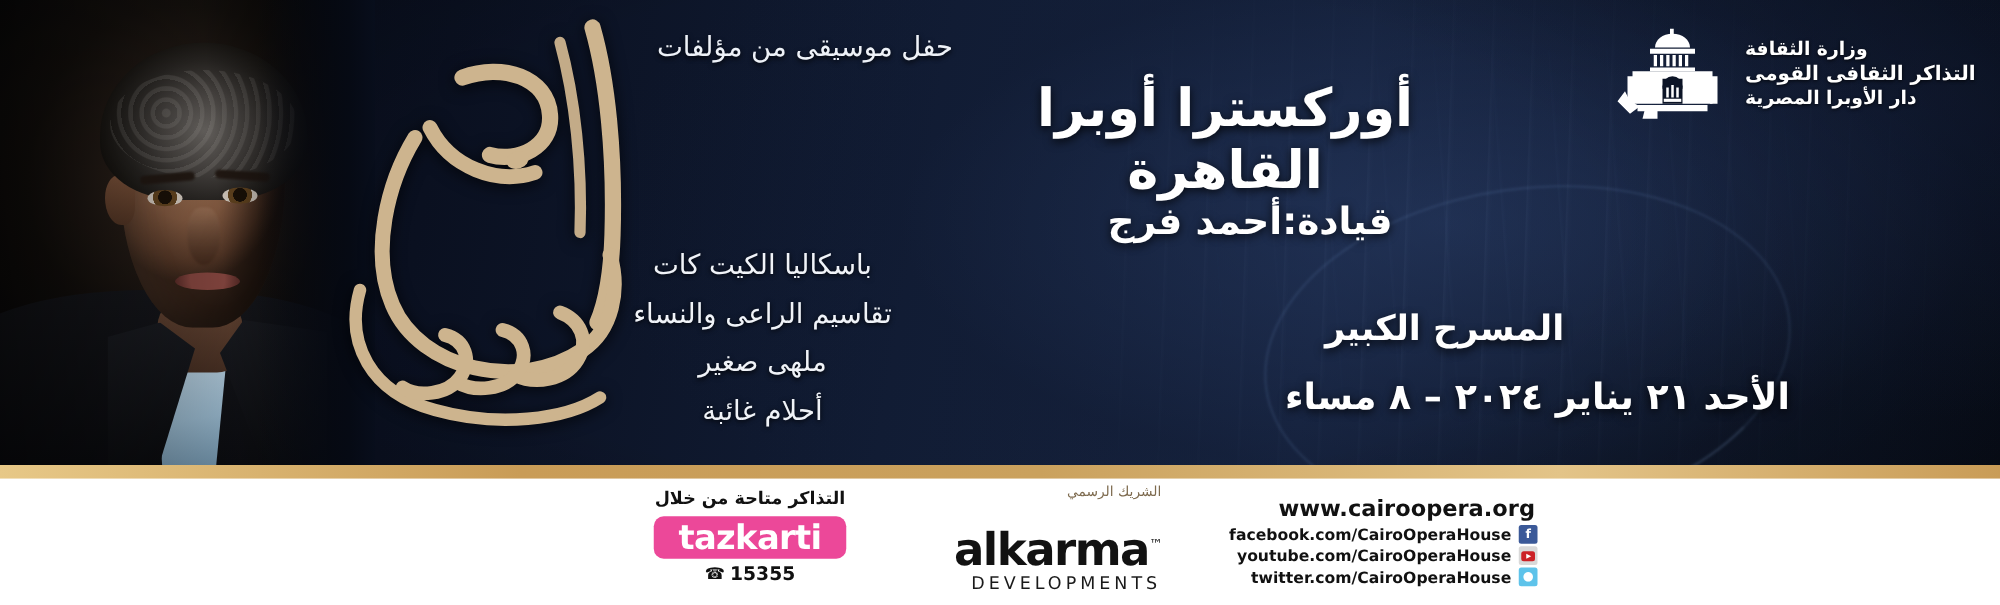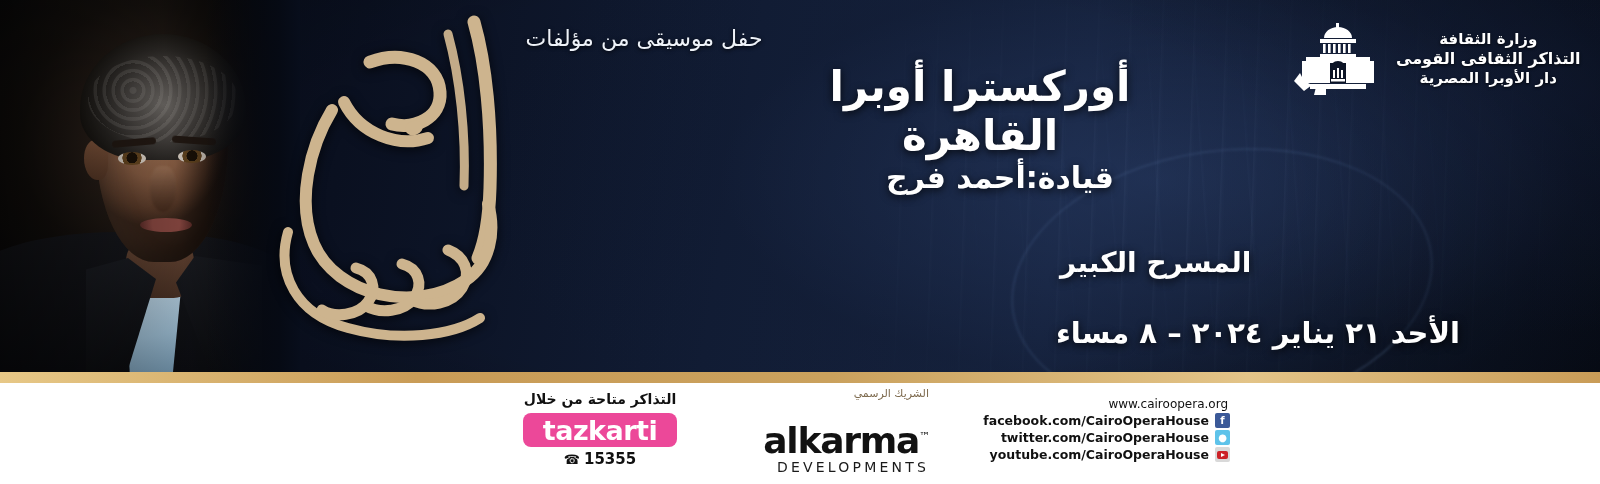--- a/index.html
+++ b/index.html
@@ -113,29 +113,29 @@
 
   .orch{position:absolute;left:760px;top:62px;width:440px;text-align:center;
       color:#ffffff;font-size:42px;font-weight:700;letter-spacing:0px;
       text-shadow:0 2px 8px rgba(0,0,0,.8);}
   .cond{position:absolute;left:790px;top:160px;width:420px;text-align:center;
       color:#ffffff;font-size:30px;font-weight:700;
       text-shadow:0 2px 8px rgba(0,0,0,.8);}
   .venue{position:absolute;left:1060px;top:246px;width:400px;text-align:left;
       color:#ffffff;font-size:28px;font-weight:700;
       text-shadow:0 2px 8px rgba(0,0,0,.85);}
-  .dateline{position:absolute;left:1000px;top:300px;width:460px;
+  .dateline{position:absolute;left:1000px;top:300px;width:460px;text-align:center;
       color:#ffffff;font-size:29px;font-weight:700;
-      text-shadow:0 2px 8px rgba(0,0,0,.85);margin-top:16px;}
+      text-shadow:0 2px 8px rgba(0,0,0,.85);}
 
   
   .operalogo{position:absolute;left:1292px;top:18px;width:290px;height:82px;
       display:flex;align-items:center;gap:12px;}
   .operalogo .mark{width:92px;height:76px;flex:0 0 92px;}
-  .operalogo .words{color:#fff;text-align:center;line-height:1.28;
+  .operalogo .words{color:#fff;text-align:left;line-height:1.28;
       text-shadow:0 1px 3px rgba(0,0,0,.8);}
   .operalogo .w1{font-size:15px;font-weight:700;}
   .operalogo .w2{font-size:16px;font-weight:700;}
   .operalogo .w3{font-size:15px;font-weight:700;}
 
   
   .goldbar{position:absolute;left:0;top:372px;width:1600px;height:11px;
       background:linear-gradient(90deg,#e7c887 0%,#c99c57 26%,#caa15d 52%,#e3c488 78%,#c99c57 100%);}
 
   
@@ -151,21 +151,21 @@
   .taz-phone .ph{font-size:13px;}
 
   .karma{position:absolute;left:709px;top:4px;width:220px;text-align:right;}
   .karma-cap{font-size:11px;color:#7d6a4e;direction:rtl;letter-spacing:.5px;}
   .karma-name{margin-top:20px;font-size:36px;font-weight:700;color:#121212;
       letter-spacing:-1.2px;position:relative;display:inline-block;}
   .karma-name sup{font-size:11px;vertical-align:super;font-weight:400;}
   .karma-sub{margin-top:-2px;font-size:14px;letter-spacing:3.2px;color:#1a1a1a;font-weight:500;}
 
   .social{position:absolute;left:1000px;top:14px;width:230px;}
-  .soc-web{text-align:right;font-size:12px;font-weight:400;color:#111;padding-right:2px;}
+  .soc-web{text-align:right;font-size:18px;font-weight:700;color:#111;padding-right:2px;}
   .soc-row{display:flex;align-items:center;justify-content:flex-end;gap:6px;margin-top:2px;}
   .soc-row .txt{font-size:12.5px;font-weight:700;color:#111;}
   .ico{width:15px;height:15px;border-radius:2px;flex:0 0 15px;
        display:flex;align-items:center;justify-content:center;color:#fff;font-size:10px;font-weight:700;}
   .ico-fb{background:#3b5998;}
   .ico-tw{background:#5ec3ea;}
   .ico-yt{background:#d9d9d9;}
   .ico-yt i{display:block;width:11px;height:8px;background:#cc2127;border-radius:2px;
        position:relative;}
   .ico-yt i:after{content:"";position:absolute;left:4px;top:2px;border-left:4px solid #fff;
@@ -223,20 +223,26 @@
           <path d="M150 258 C166 262 172 278 162 292 C152 306 128 308 114 300" stroke-width="11"></path>
           <path d="M104 262 C120 266 126 282 116 296 C106 310 82 312 70 304" stroke-width="11"></path>
 
         </g>
         <ellipse cx="162" cy="122" rx="9" ry="7" fill="#cdb48e" transform="rotate(-18 162 122)"></ellipse>
       </svg>
     </div>
 
     <div class="tagline rtl">حفل موسيقى من مؤلفات</div>
 
+    <div class="program rtl">
+      <div class="ln">باسكاليا الكيت كات</div>
+      <div class="ln">تقاسيم الراعى والنساء</div>
+      <div class="ln">ملهى صغير</div>
+      <div class="ln">أحلام غائبة</div>
+    </div>
 
     <div class="orch rtl">أوركسترا أوبرا القاهرة</div>
     <div class="cond rtl">قيادة:أحمد فرج</div>
     <div class="venue rtl">المسرح الكبير</div>
     <div class="dateline rtl">الأحد ٢١ يناير ٢٠٢٤ – ٨ مساء</div>
 
     <div class="operalogo">
       <div class="mark">
         <svg viewBox="0 0 92 76" xmlns="http://www.w3.org/2000/svg" aria-hidden="true">
           <g fill="#ffffff">
@@ -309,25 +315,25 @@
 
     <div class="social">
       <div class="soc-web-row">
         <div class="soc-web">www.cairoopera.org</div>
       </div>
       <div class="soc-row">
         <span class="txt">facebook.com/CairoOperaHouse</span>
         <span class="ico ico-fb">f</span>
       </div>
       <div class="soc-row">
-        <span class="txt">twitter.com/CairoOperaHouse</span>
-        <span class="ico ico-tw">●</span>
-      </div>
-      <div class="soc-row">
         <span class="txt">youtube.com/CairoOperaHouse</span>
         <span class="ico ico-yt">
             <i></i>
           </span>
       </div>
+      <div class="soc-row">
+        <span class="txt">twitter.com/CairoOperaHouse</span>
+        <span class="ico ico-tw">●</span>
+      </div>
     </div>
 
   </div>
 </div>
 
 </body></html>

